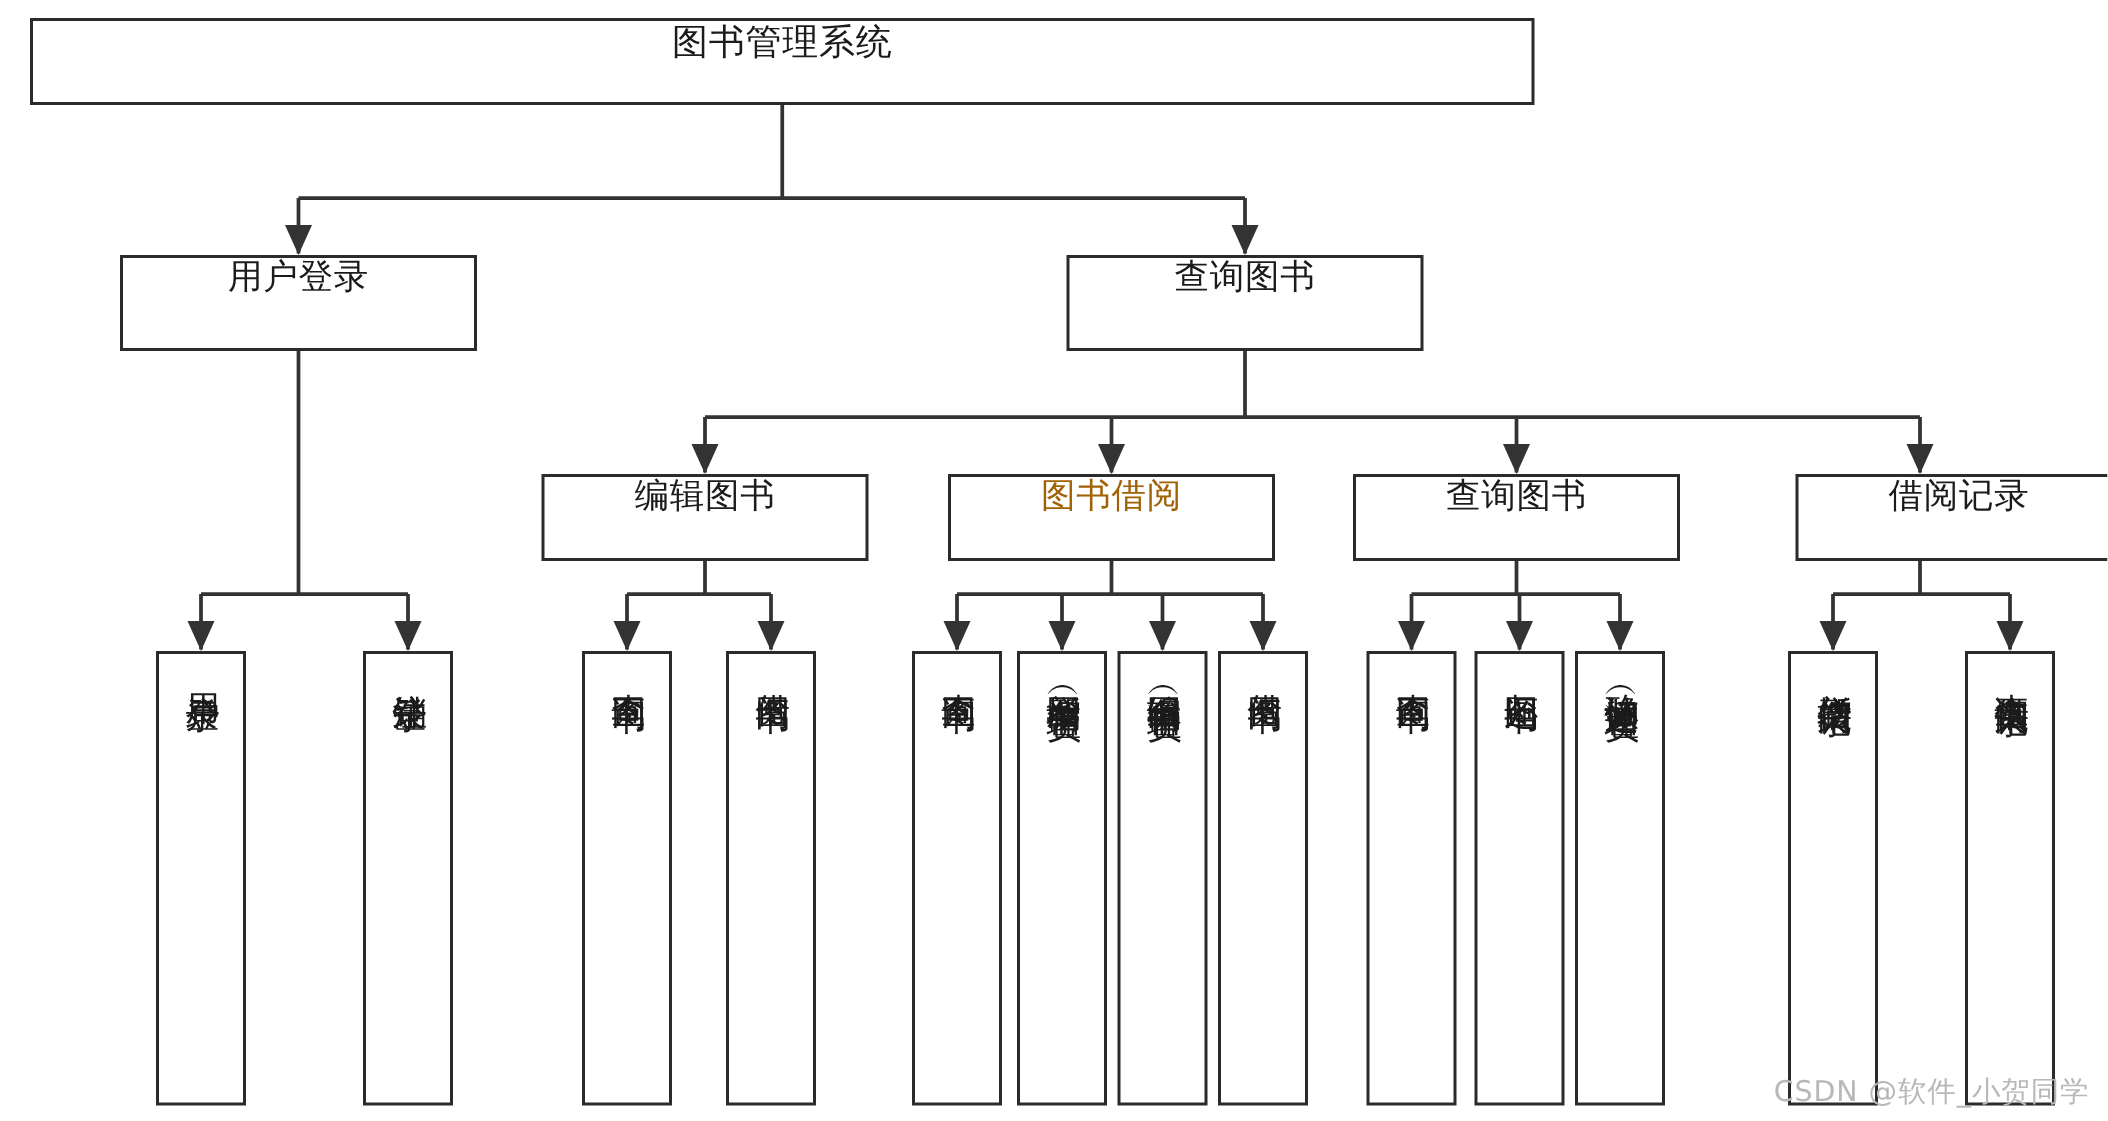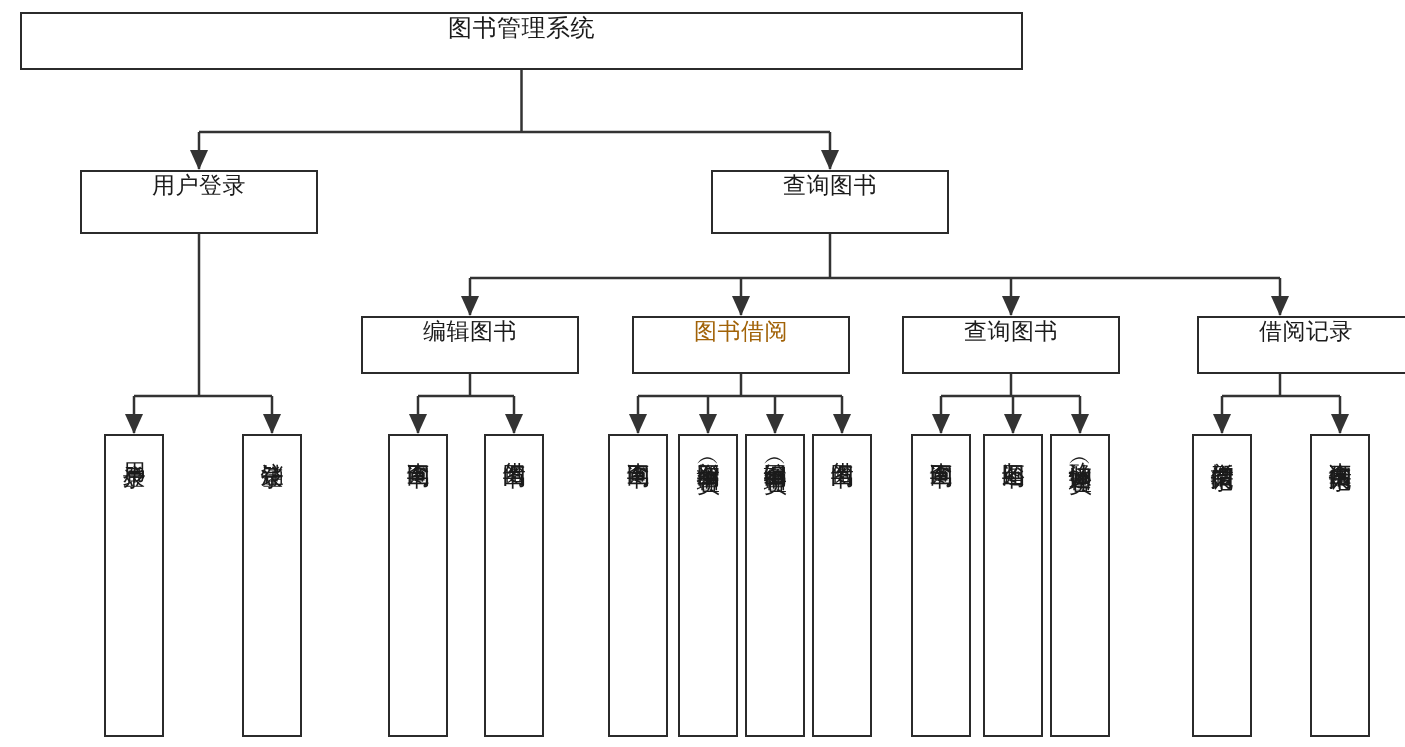--- a/index.html
+++ b/index.html
@@ -187,14 +187,15 @@
         <span class="node-label">确认归还（管理员）</span>
       </div>
       <div class="node vertical" style="left: 1192px; top: 434px; width: 60px; height: 303px; border-color: rgb(43, 43, 43); background: rgb(255, 255, 255); color: rgb(27, 27, 27);">
         <span class="node-label">新增借阅记录</span>
       </div>
       <div class="node vertical" style="left: 1310px; top: 434px; width: 60px; height: 303px; border-color: rgb(43, 43, 43); background: rgb(255, 255, 255); color: rgb(27, 27, 27);">
         <span class="node-label">查询借阅记录</span>
       </div>
     </div>
 
+  <div id="watermark">CSDN @软件_小贺同学</div>
 
 </div>
 
 </body></html>

